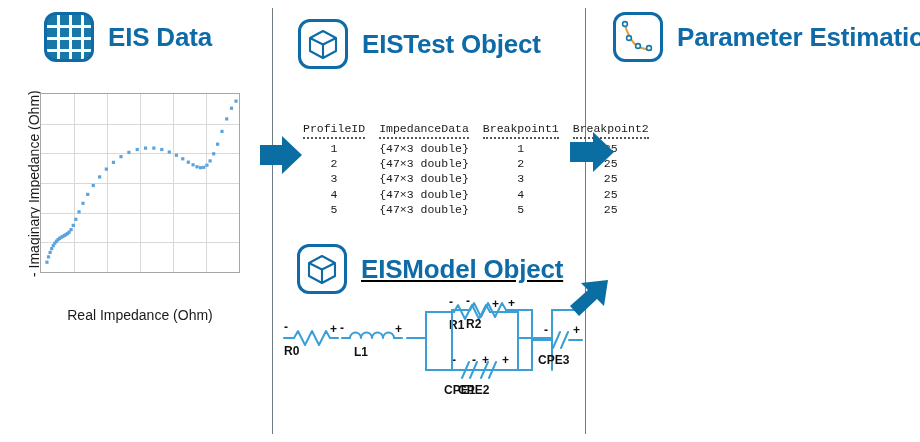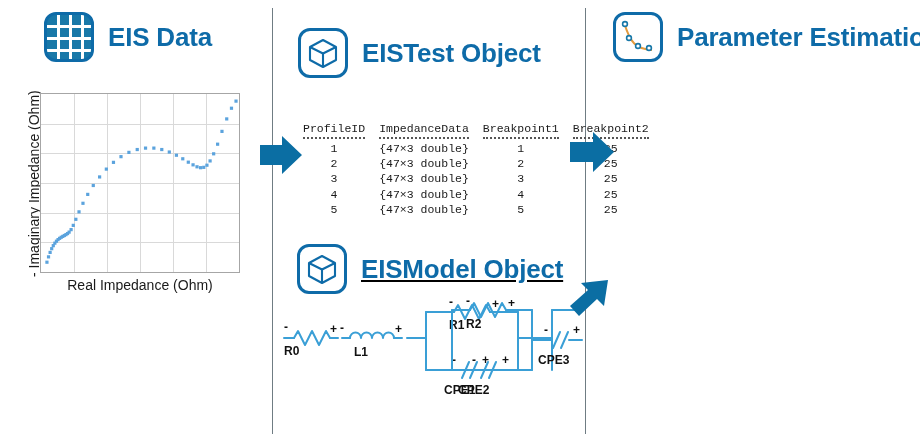--- a/index.html
+++ b/index.html
@@ -44,21 +44,21 @@
 
   
   .chart{position:absolute;}
   .plot-frame{
     position:absolute;border:1px solid #a6a6a6;box-sizing:border-box;background:#fff;
   }
   .ylab{
     position:absolute;transform-origin:left top;transform:rotate(-90deg);
     white-space:nowrap;color:#1a1a1a;
   }
-  .xlab{position:absolute;text-align:center;color:#1a1a1a;white-space:nowrap;}
+  .xlab{position:absolute;text-align:center;color:#1a1a1a;white-space:nowrap;margin-top:30px;}
 
   
   .code-table{
     position:absolute;
     font-family:"DejaVu Sans Mono", monospace;
     color:#1a1a1a;
     white-space:pre;
   }
   .code-table table{border-collapse:collapse;font-family:Liberation Mono, monospace;}
   .code-table th{
@@ -164,21 +164,21 @@
 
     <div class="xlab" style="left:40px;top:192px;width:200px;font-size:14px;">Real Impedance (Ohm)</div>
   </div>
 
   <div class="arrow" style="left:258px;top:132px;">
     <svg width="46" height="46" viewBox="0 0 46 46">
       <path d="M2 13 L24 13 L24 4 L44 23 L24 42 L24 33 L2 33 Z" fill="#0b6ea3"></path>
     </svg>
   </div>
 
-  <div class="hdr" style="left:298px;top:28px;">
+  <div class="hdr" style="left:298px;top:19px;">
     <div class="icon-box cube-ico">
       <svg width="32" height="32" viewBox="0 0 32 32">
         <path d="M16 3 L29 10 L29 23 L16 30 L3 23 L3 10 Z" fill="none" stroke="#0e6ba8" stroke-width="2.1" stroke-linejoin="round"></path>
         <path d="M3 10 L16 16.5 L29 10" fill="none" stroke="#0e6ba8" stroke-width="2.1" stroke-linejoin="round"></path>
         <path d="M16 16.5 L16 30" fill="none" stroke="#0e6ba8" stroke-width="2.1"></path>
       </svg>
     </div>
     <div class="hdr-title" style="font-size:26px;">EISTest Object</div>
   </div>
 

